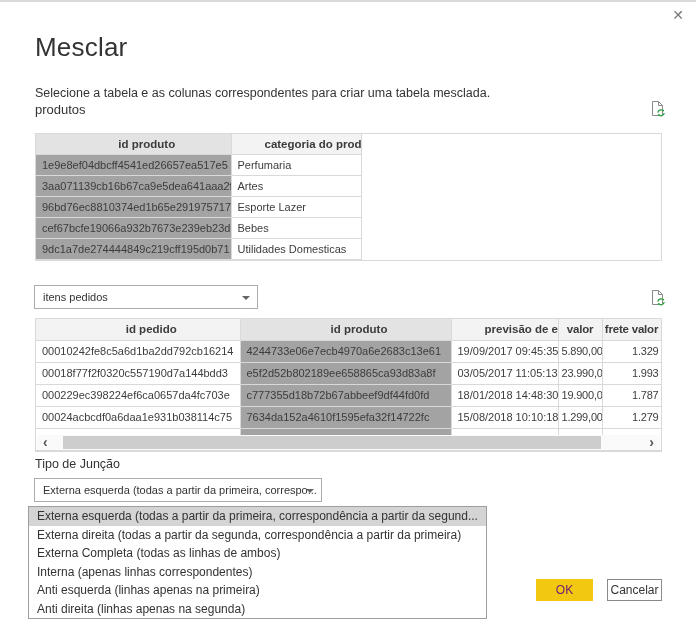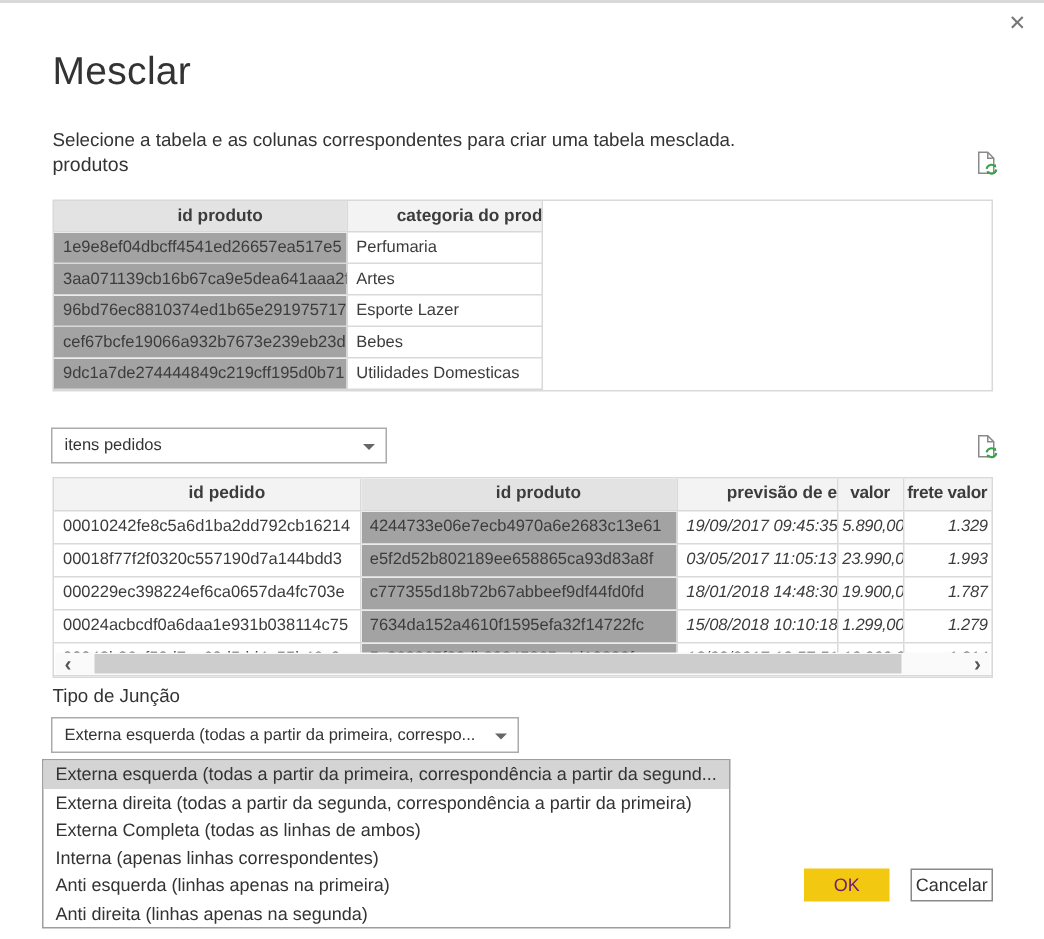--- a/index.html
+++ b/index.html
@@ -20,40 +20,40 @@
   .wrap2 { left:35px; top:316px; width:627px; height:134px; }
 
   table { border-collapse:collapse; table-layout:fixed; }
   th, td { border-right:1px solid #d9d9d9; border-bottom:1px solid #d9d9d9; font-size:11px; color:#3c3c3c;
            padding:0 6px; white-space:nowrap; overflow:hidden; }
   th { font-weight:bold; text-align:center; background:#f3f3f3; font-size:11.5px;padding-left:33px; }
   .t1 th, .t1 td { height:20px; line-height:20px; }
   .t2 th, .t2 td { height:21px; line-height:21px; }
   th.sel { background:#e3e3e3; }
   td.sel { background:#a3a3a3; }
-  td.num { font-style:italic; text-align:right; }
+  td.num { text-align:right; }
   .t1 { width:325px; }
   .t1 th:nth-child(1), .t1 td:nth-child(1) { width:195px; }
   .t1 th:nth-child(2), .t1 td:nth-child(2) { width:130px; }
   .t2 { width:625px; }
   .t2 th:nth-child(1), .t2 td:nth-child(1) { width:204px; }
   .t2 th:nth-child(2), .t2 td:nth-child(2) { width:211px; }
   .t2 th:nth-child(3), .t2 td:nth-child(3) { width:107px; }
   .t2 th:nth-child(4), .t2 td:nth-child(4) { width:44px; padding:0 3px; letter-spacing:-.2px; }
   .t2 th:nth-child(5), .t2 td:nth-child(5) { width:59px; padding:0 2px; letter-spacing:-.2px; }
 
   .hscroll { position:absolute; left:1px; right:1px; bottom:1px; height:15px; background:#fafafa; }
   .hs-arrow { position:absolute; top:0; font-size:14px; font-weight:bold; color:#555; line-height:14px; cursor:pointer; }
   .hs-left { left:6px; } .hs-right { right:6px; }
   .hs-thumb { position:absolute; left:26px; top:1px; width:538px; height:13px; background:#cdcdcd; cursor:pointer; }
 
   .select { position:absolute; height:24px; border:1px solid #ababab; background:#fff; font-size:11px; color:#333;
             line-height:22px; padding:0 22px 0 8px; white-space:nowrap; overflow:hidden; cursor:pointer; }
   .sel-items { left:34px; top:283px; width:224px; }
-  .sel-join  { left:34px; top:476px; width:312px; }
+  .sel-join  { left:34px; top:476px; width:288px; }
   .caret { position:absolute; right:7px; top:10px; width:0; height:0;
            border-left:4px solid transparent; border-right:4px solid transparent; border-top:4px solid #666; }
 
   .join-label { position:absolute; left:35px; top:455px; font-size:12.5px; color:#333; }
 
   .droplist { position:absolute; left:28px; top:504px; width:459px; background:#fff; border:1px solid #9e9e9e; }
   .droplist .item { font-size:12px; color:#333; padding:2px 8px; line-height:14.5px; white-space:nowrap; overflow:hidden; cursor:pointer; }
   .droplist .item.hl { background:#d4d4d4; }
 
   .btn { position:absolute; top:577px; height:22px; font-size:12px; font-family:"Liberation Sans",sans-serif; cursor:pointer; }

